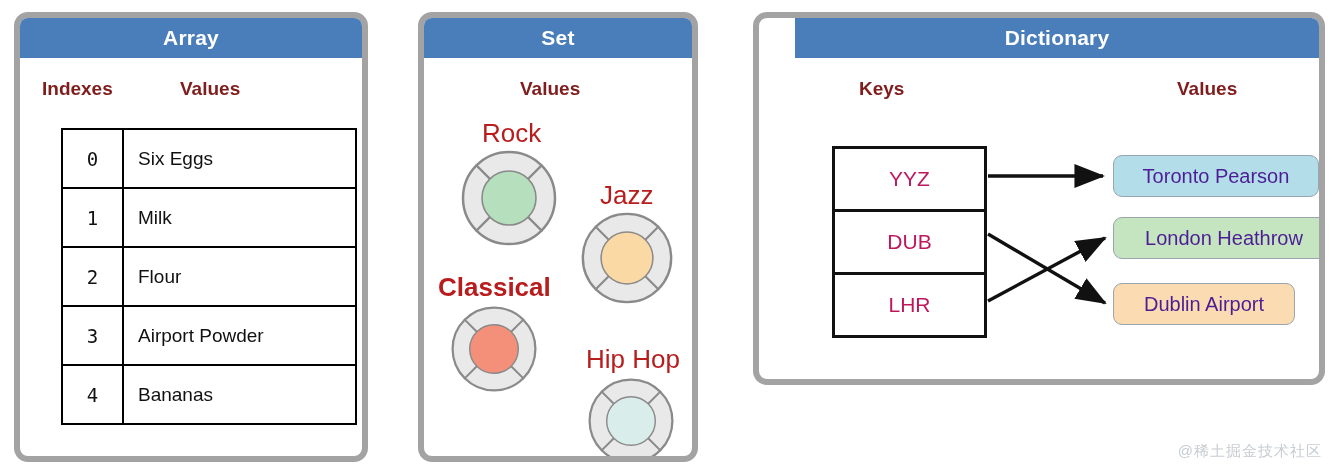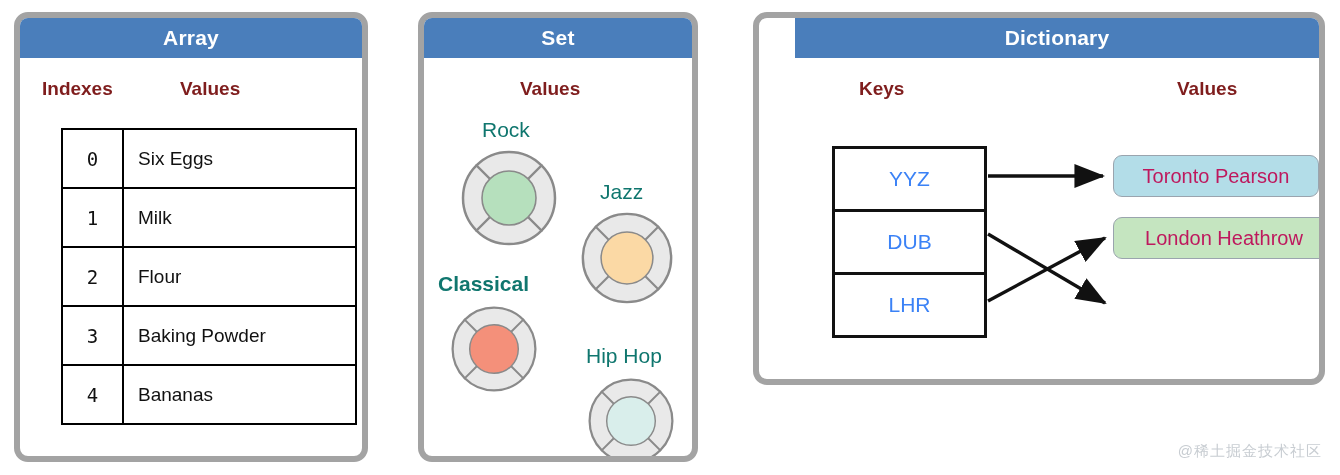--- a/index.html
+++ b/index.html
@@ -78,48 +78,48 @@
     font-family: "DejaVu Sans Mono", monospace;
     font-size: 19px;
   }
 
   
   .donut-wrap {
     position: absolute;
   }
   .donut-label {
     position: absolute;
-    font-size: 21px;
-    color: #0f766e;
+    font-size: 26px;
+    color: #b91c1c;
     white-space: nowrap;
   }
 
   
   .keys-table {
     position: absolute;
     left: 37px;
     top: 88px;
     width: 155px;
     border-collapse: collapse;
     table-layout: fixed;
   }
   .keys-table td {
     border: 3px solid #111111;
     height: 58px;
     text-align: center;
     vertical-align: middle;
     font-size: 21px;
-    color: #3b82f6;
+    color: #be185d;
   }
   .value-chip {
     position: absolute;
     border: 1px solid #9aa4ae;
     border-radius: 9px;
     font-size: 20px;
-    color: #be185d;
+    color: #4c1d95;
     display: flex;
     align-items: center;
     justify-content: center;
     box-sizing: border-box;
     height: 42px;
     white-space: nowrap;
   }
   .arrows-svg {
     position: absolute;
     left: 0;
@@ -159,21 +159,21 @@
           <tr>
             <td class="idx">1</td>
             <td>Milk</td>
           </tr>
           <tr>
             <td class="idx">2</td>
             <td>Flour</td>
           </tr>
           <tr>
             <td class="idx">3</td>
-            <td>Baking Powder</td>
+            <td>Airport Powder</td>
           </tr>
           <tr>
             <td class="idx">4</td>
             <td>Bananas</td>
           </tr>
         </tbody>
       </table>
 
     </div>
   </div>
@@ -277,19 +277,22 @@
 
         <line x1="193" y1="243" x2="310" y2="180" stroke="#111111" stroke-width="3.4" marker-end="url(#ah)"></line>
       </svg>
 
       <div class="value-chip" style="left:318px; top:97px; width:206px; background:#b3dde8;">
         <span>Toronto Pearson</span>
       </div>
       <div class="value-chip" style="left:318px; top:159px; width:222px; background:#c5e5c0;">
         <span>London Heathrow</span>
       </div>
+      <div class="value-chip" style="left:318px; top:225px; width:182px; background:#fbdcb2;">
+        <span>Dublin Airport</span>
+      </div>
 
     </div>
   </div>
 
   <div class="watermark">@稀土掘金技术社区</div>
 
 </div>
 
 </body></html>

